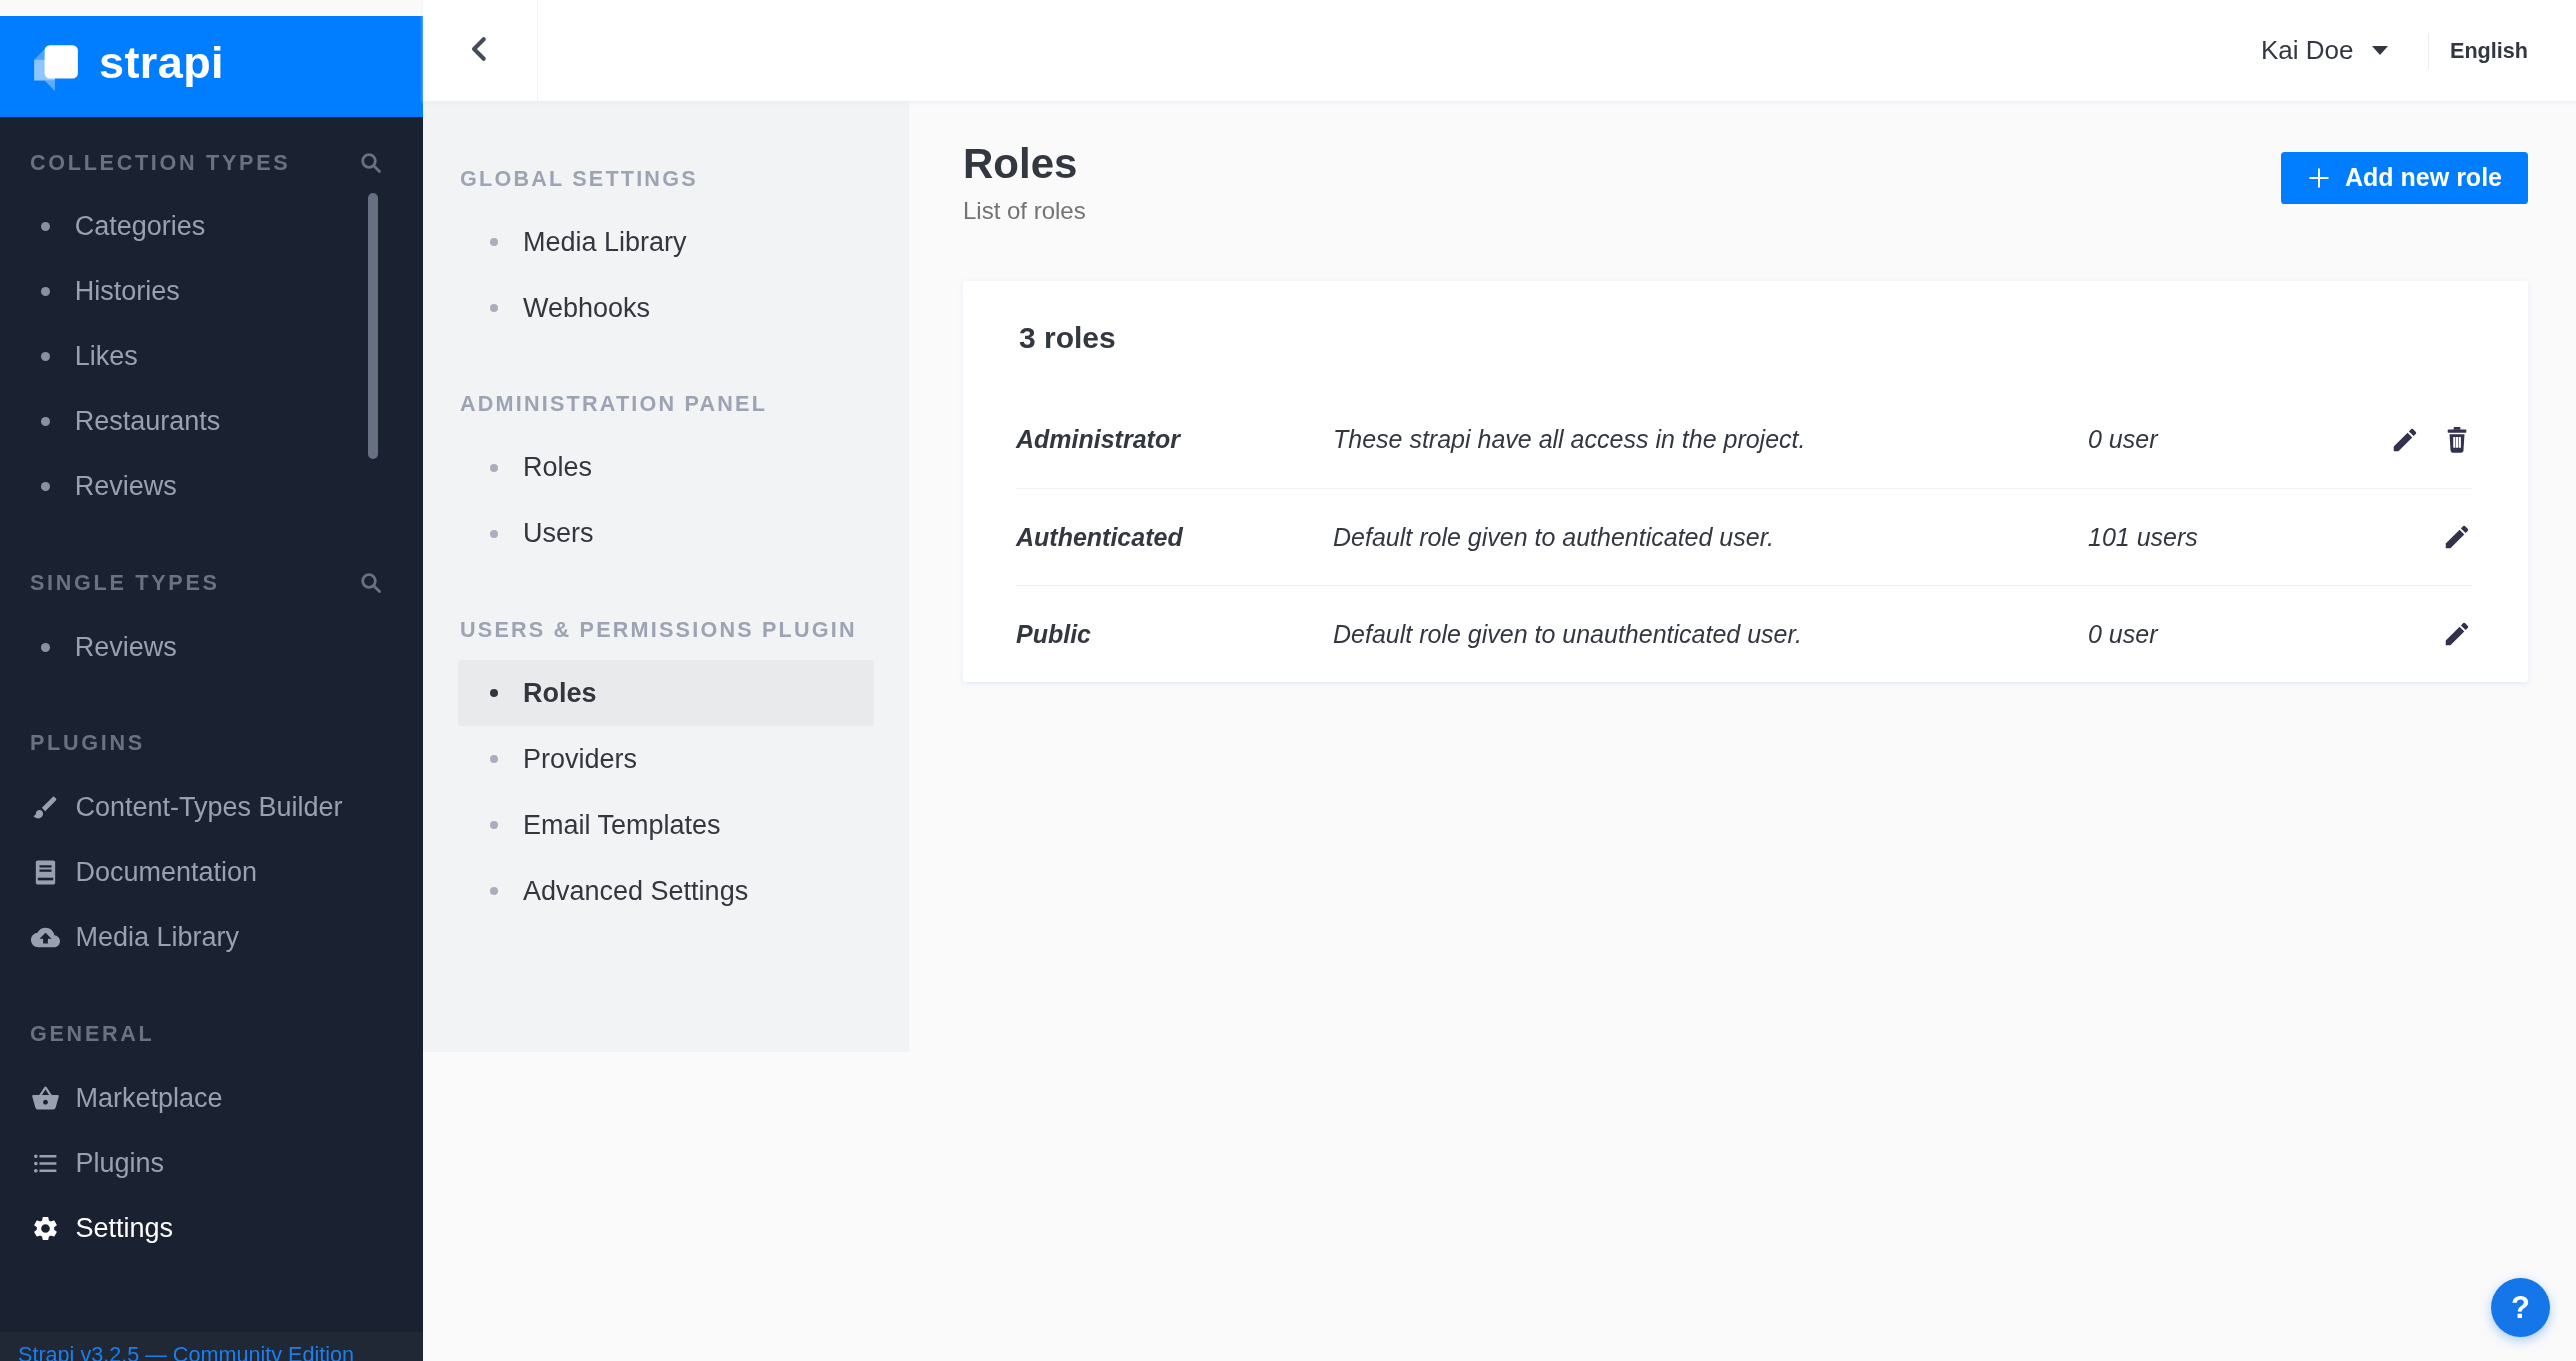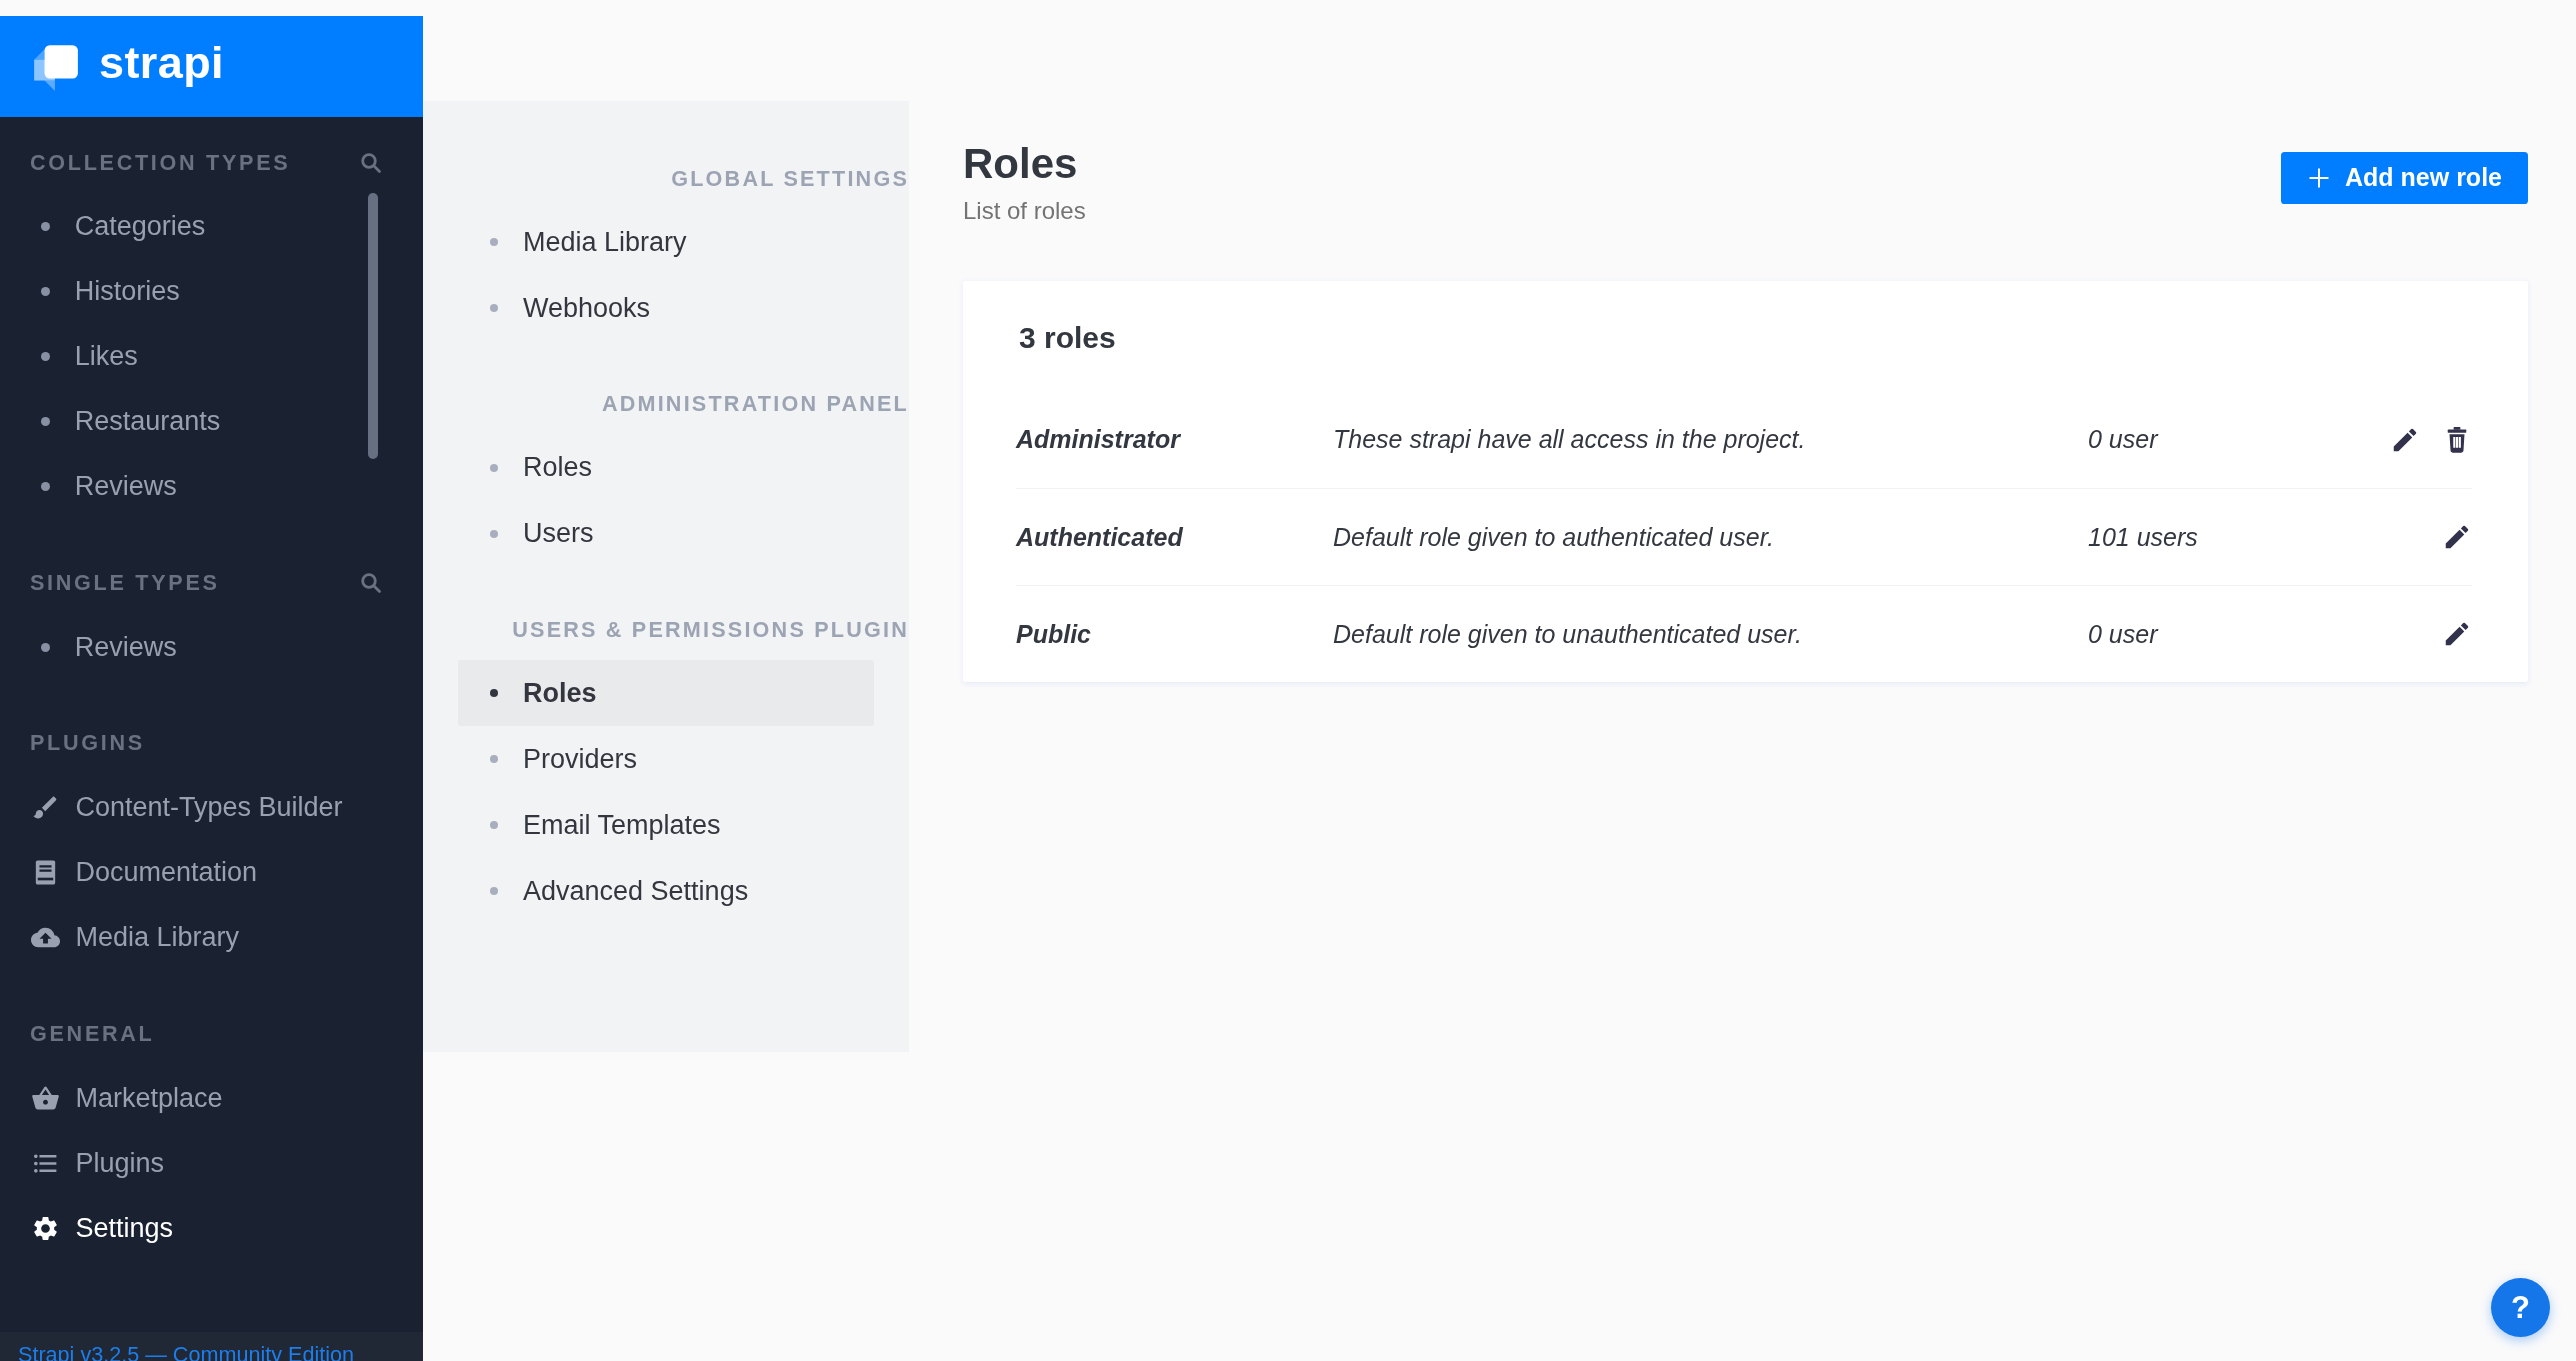--- a/index.html
+++ b/index.html
@@ -31,21 +31,21 @@
   .topbar { position: absolute; left: 423px; top: 0; width: 2153px; height: 101px; background: #FFFFFF; box-shadow: 0 1.8px 3.6px rgba(227,233,245,0.7); display: flex; align-items: center; z-index: 3; }
   .back-btn { width: 115px; height: 101px; background: #FFFFFF; border: none; border-right: 0.9px solid #F3F4F4; display: flex; align-items: center; justify-content: center; cursor: pointer; color: #454B5A; }
   .back-btn svg { width: 31px; height: 36px; }
   .topbar-right { margin-left: auto; display: flex; align-items: center; padding-right: 48px; }
   .user-menu { display: flex; align-items: center; gap: 18px; cursor: pointer; color: #333740; font-size: 26px; }
   .user-menu .caret svg { width: 16px; height: 9px; display: block; }
   .top-divider { width: 0.9px; height: 36px; background: #E9EBEF; margin: 0 9px 0 40px; }
   .locale-btn { border: none; background: transparent; font-family: inherit; font-size: 21.6px; font-weight: bold; color: #333740; cursor: pointer; padding: 9px 0 9px 12.6px; }
 
   
-  .sidebar-light { position: absolute; left: 423px; top: 101px; width: 486px; height: 951px; background: #F2F3F4; padding-top: 65px; text-align: right; }
+  .sidebar-light { position: absolute; left: 423px; top: 101px; width: 486px; height: 951px; background: #F2F3F4; padding-top: 65px; }
   .light-section { margin-top: 50px; }
   .light-section:first-child { margin-top: 0; }
   .light-section-header { margin: 0 0 20px 37px; height: 23.4px; color: #9CA4B4; font-size: 21.6px; font-weight: bold; letter-spacing: 2.2px; }
   .litem { height: 66px; display: flex; align-items: center; margin: 0 35px; padding-left: 32px; border-radius: 2.7px; font-size: 27px; color: #33363F; cursor: pointer; }
   .litem .bullet { width: 8px; height: 8px; border-radius: 50%; background: #A8AEBD; margin-right: 25px; flex: none; }
   .litem.active { background: #E9EAEB; font-weight: bold; }
   .litem.active .bullet { background: #33363F; }
 
   
   .main { position: absolute; left: 909px; top: 101px; width: 1667px; height: 1261px; background: #FAFAFB; padding: 39px 48px 0 54px; }
@@ -202,20 +202,41 @@
       </div>
 
       <div class="scroll-thumb"></div>
     </nav>
 
     <div class="sidebar-footer">
       <a class="version-link">Strapi v3.2.5 — Community Edition</a>
     </div>
   </aside>
 
+  <header class="topbar">
+    <button class="back-btn">
+      <span>
+        <svg viewBox="0 0 24 24" fill="none" stroke="currentColor" stroke-width="3.2" stroke-linecap="round" stroke-linejoin="round" width="27" height="34">
+            <polyline points="14.5 4.5 7 12 14.5 19.5"></polyline>
+          </svg>
+      </span>
+    </button>
+    <div class="topbar-right">
+      <div class="user-menu">
+        <span>Kai Doe</span>
+        <span class="caret">
+          <svg viewBox="0 0 16 9">
+              <path d="M0 0h16L8 9z" fill="#333740"></path>
+            </svg>
+        </span>
+      </div>
+      <span class="top-divider"></span>
+      <button class="locale-btn">English</button>
+    </div>
+  </header>
 
   <aside class="sidebar-light">
     <div class="light-section">
       <div class="light-section-header">GLOBAL SETTINGS</div>
       <div class="litem">
         <span class="bullet"></span>
         <span>Media Library</span>
       </div>
       <div class="litem">
         <span class="bullet"></span>

